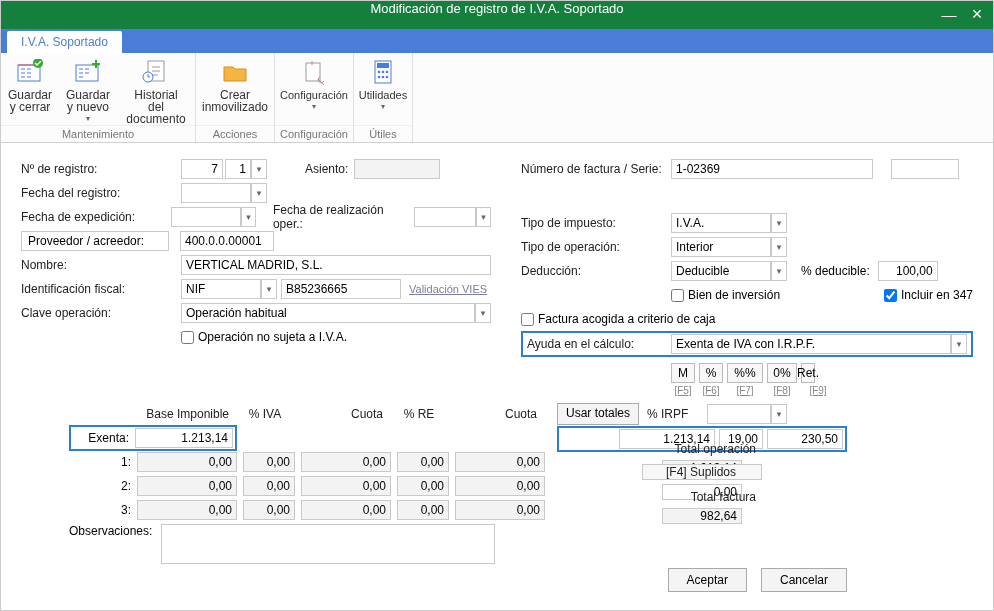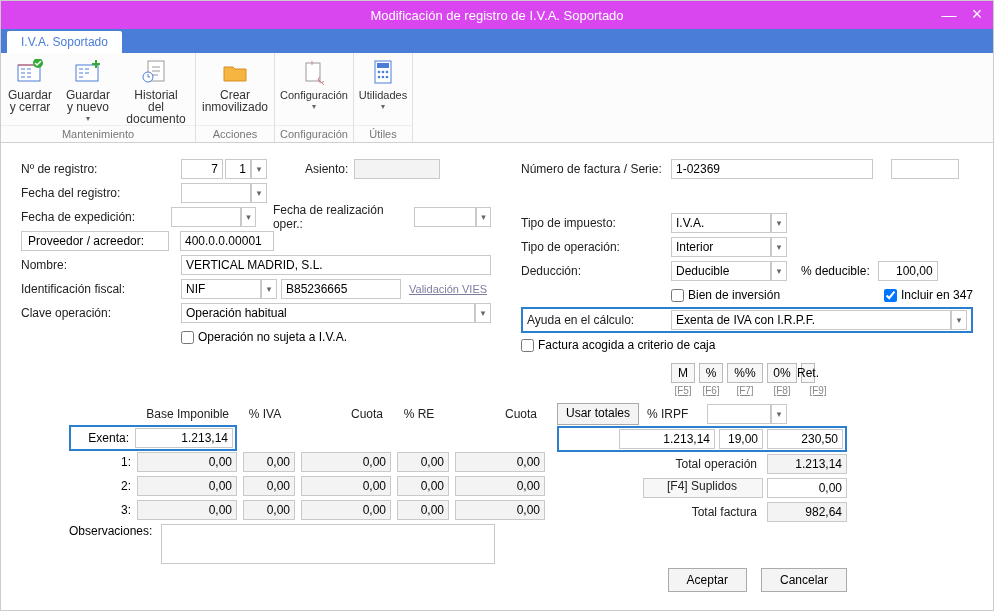--- a/index.html
+++ b/index.html
@@ -1,18 +1,18 @@
 <!DOCTYPE html>
 <html><head>
 <meta charset="utf-8">
 <style>
 * { box-sizing: border-box; margin: 0; padding: 0; font-family: "Segoe UI", Tahoma, sans-serif; font-size: 12px; }
 body { background: #fff; width: 994px; height: 611px; overflow: hidden; border: 1px solid #ccc; }
 
-.titlebar { background: #d946ef; color: #fff; height: 28px; display: flex; align-items: center; justify-content: center; position: relative; }
+.titlebar { background: #15803d; color: #fff; height: 28px; display: flex; justify-content: center; position: relative; }
 .titlebar .title { font-size: 13px; }
 .titlebar .win-btns { position: absolute; right: 2px; top: 0; display: flex; }
 .titlebar .win-btns span { width: 28px; height: 26px; display: flex; align-items: center; justify-content: center; font-size: 15px; cursor: default; }
 
 .tabbar { background: #4a7dd8; height: 24px; display: flex; align-items: flex-end; padding-left: 6px; }
 .tab { background: #fff; padding: 4px 14px; color: #4a7dd8; border-radius: 2px 2px 0 0; cursor: default; }
 
 .ribbon { height: 90px; border-bottom: 1px solid #d0d0d0; display: flex; background: #fcfcfc; }
 .ribbon-group { border-right: 1px solid #e0e0e0; display: flex; flex-direction: column; justify-content: flex-start; height: 100%; }
 .ribbon-items { flex: 1; display: flex; padding-top: 4px; }
@@ -51,21 +51,21 @@
 .grid-head .h { text-align: right; color: #222; padding-right: 8px; }
 .grid-row { display: flex; align-items: center; height: 24px; }
 .w-lbl { width: 68px; text-align: right; padding-right: 6px; }
 .w-base { width: 100px; }
 .w-iva  { width: 52px; margin-left: 6px; }
 .w-cuota{ width: 90px; margin-left: 6px; }
 .w-re   { width: 52px; margin-left: 6px; }
 .w-cuota2{ width: 90px; margin-left: 6px; }
 
 .right-block { position: relative; }
-.totals-row { display:flex; align-items:center; justify-content:flex-end; height:24px; gap:4px; }
+.totals-row { display:flex; align-items:center; justify-content:flex-end; height:24px; gap:4px;flex-direction:column; }
 .totals-row .tl { width: 120px; text-align:right; padding-right:6px; color:#222; }
 .totals-row .tv { width: 80px; text-align:right; padding:0 4px; }
 
 .pagos { border:1px solid #bbb; font-size:11px; }
 .pagos th { border:1px solid #ccc; font-weight:normal; padding:3px 4px; height:24px; background:#fff; }
 .pagos td { border:1px solid #ccc; height:100px; vertical-align:top;}
 .btn { border:1px solid #aaa; background:#f4f4f4; padding:4px 18px; cursor:default; }
 
 .page-icons { display:flex; gap:2px; justify-content:flex-end; padding-right:2px; margin-bottom:2px;}
 .page-icons span { width:18px; height:18px; border:1px solid #ccc; display:flex; align-items:center; justify-content:center; font-size:10px; color:#888; cursor:default; }
@@ -264,30 +264,30 @@
       <span class="lbl" style="width:150px"></span>
       <label class="chk">
           <input type="checkbox" style="">
           <span>Bien de inversión</span>
         </label>
       <label class="chk" style="margin-left:auto">
           <input type="checkbox" checked="" style="">
           <span>Incluir en 347</span>
         </label>
     </div>
-    <div class="row hl" style="height:26px;padding:2px 4px;">
-      <span class="lbl" style="width:144px">Ayuda en el cálculo:</span>
-      <input class="inp" style="flex: 1 1 0%;" value="Exenta de IVA con I.R.P.F.">
-        <span class="dd"></span>
-    </div>
     <div class="row">
       <label class="chk">
           <input type="checkbox" style="">
           <span>Factura acogida a criterio de caja</span>
         </label>
+    </div>
+    <div class="row hl" style="height:26px;padding:2px 4px;">
+      <span class="lbl" style="width:144px">Ayuda en el cálculo:</span>
+      <input class="inp" style="flex: 1 1 0%;" value="Exenta de IVA con I.R.P.F.">
+        <span class="dd"></span>
     </div>
     <div style="margin-left:150px;">
       <div class="help-btns">
         <span class="b" style="width:24px;justify-content:center">M</span>
         <span class="b" style="width:24px;justify-content:center">%</span>
         <span class="b" style="width:36px;justify-content:center">%%</span>
         <span class="b" style="width:30px;justify-content:center">0%</span>
         <span class="b" style="width:14px;justify-content:center">Ret.</span>
       </div>
       <div class="help-keys">

